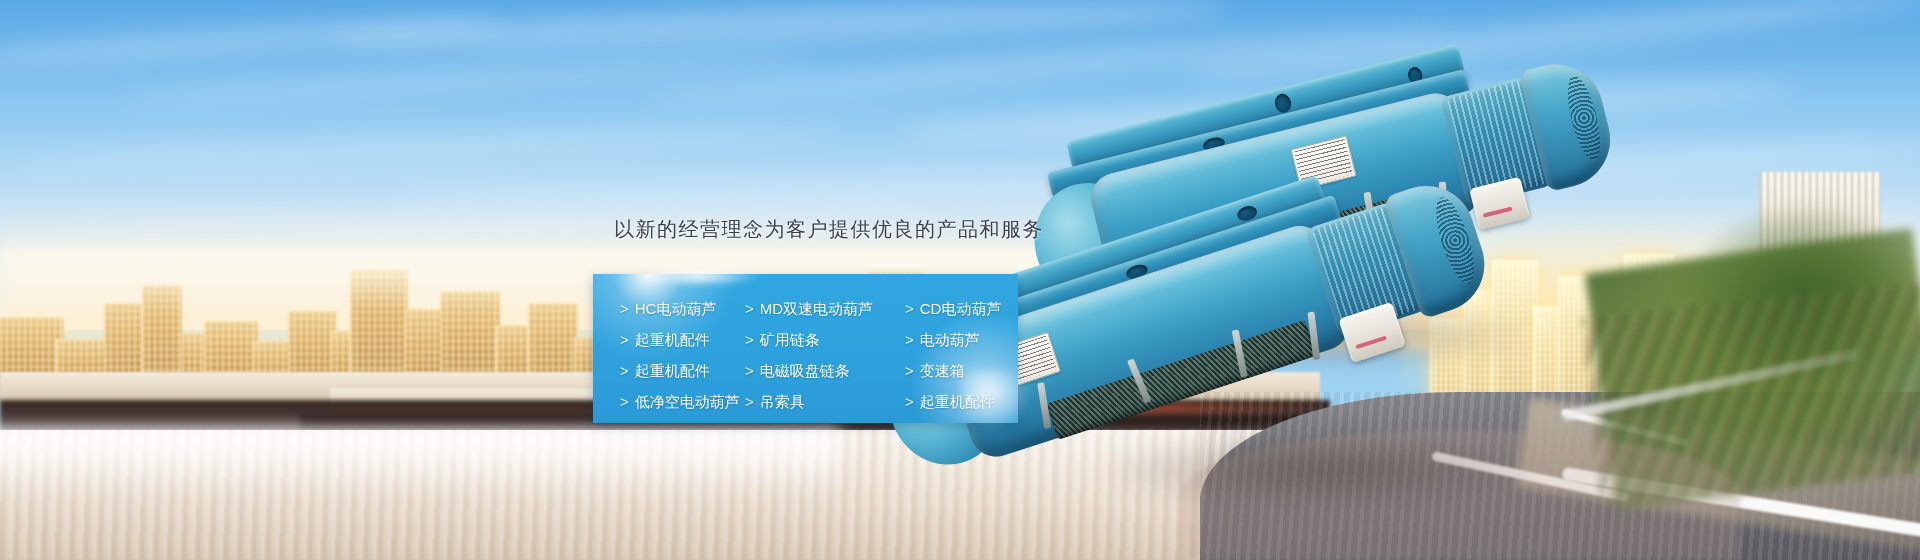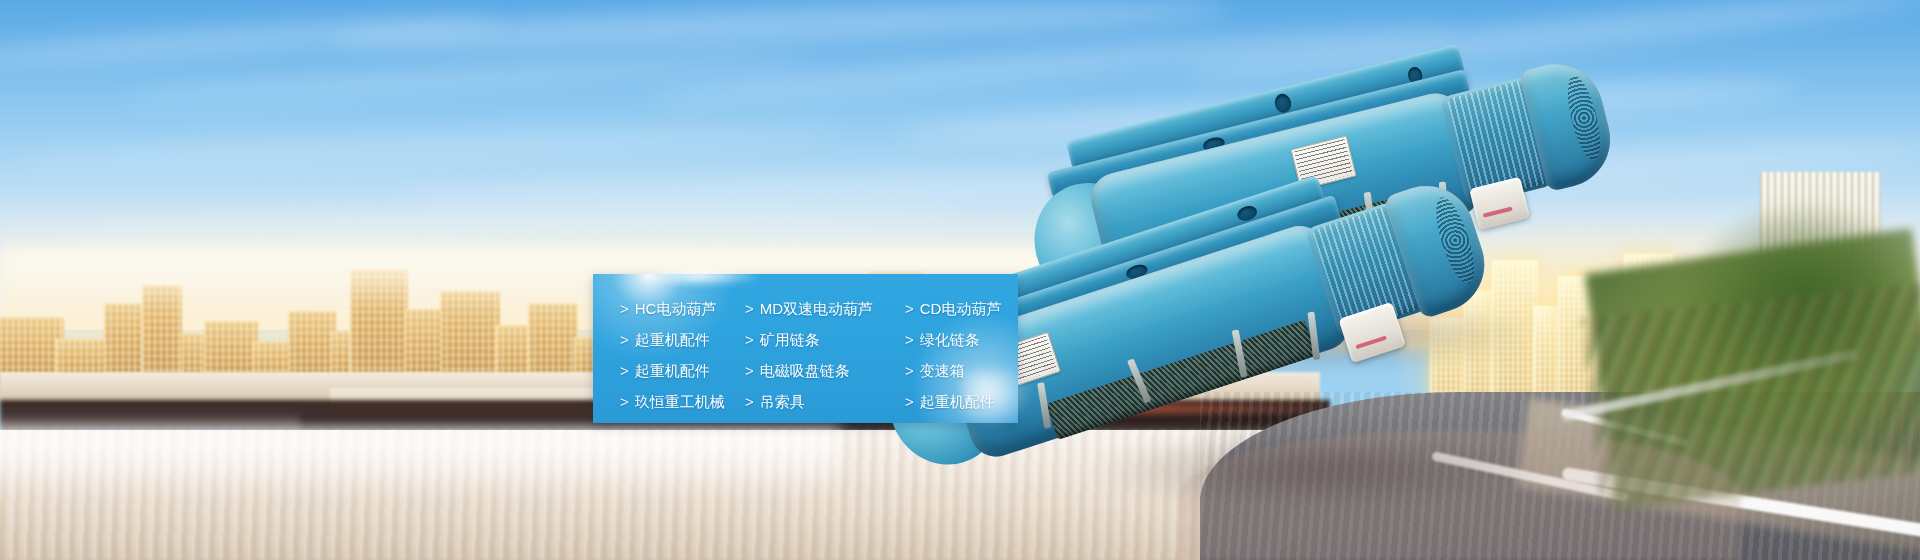--- a/index.html
+++ b/index.html
@@ -512,20 +512,21 @@
       <div class="fins"></div>
     </div>
     <div class="motor-cap" style="left:536px; top:64px; width:78px; height:128px;">
       <div class="vents"></div>
     </div>
     <div class="junction" style="left:456px; top:166px; width:56px; height:46px;">
       <div class="stripe"></div>
     </div>
   </div>
 
+  <div class="subhead">以新的经营理念为客户提供优良的产品和服务</div>
 
   <div class="linkbox">
     <div class="flare"></div>
     <div class="flare2"></div>
 
     <div class="grid">
 
       <a class="lnk">
         <span class="arw">&gt;</span><span>HC电动葫芦</span>
       </a>
@@ -536,35 +537,35 @@
         <span class="arw">&gt;</span><span>CD电动葫芦</span>
       </a>
 
       <a class="lnk">
         <span class="arw">&gt;</span><span>起重机配件</span>
       </a>
       <a class="lnk">
         <span class="arw">&gt;</span><span>矿用链条</span>
       </a>
       <a class="lnk">
-        <span class="arw">&gt;</span><span>绿化链条</span>
+        <span class="arw">&gt;</span><span>电动葫芦</span>
       </a>
 
       <a class="lnk">
         <span class="arw">&gt;</span><span>起重机配件</span>
       </a>
       <a class="lnk">
         <span class="arw">&gt;</span><span>电磁吸盘链条</span>
       </a>
       <a class="lnk">
         <span class="arw">&gt;</span><span>变速箱</span>
       </a>
 
       <a class="lnk">
-        <span class="arw">&gt;</span><span>玖恒重工机械</span>
+        <span class="arw">&gt;</span><span>低净空电动葫芦</span>
       </a>
       <a class="lnk">
         <span class="arw">&gt;</span><span>吊索具</span>
       </a>
       <a class="lnk">
         <span class="arw">&gt;</span><span>起重机配件</span>
       </a>
 
     </div>
   </div>

